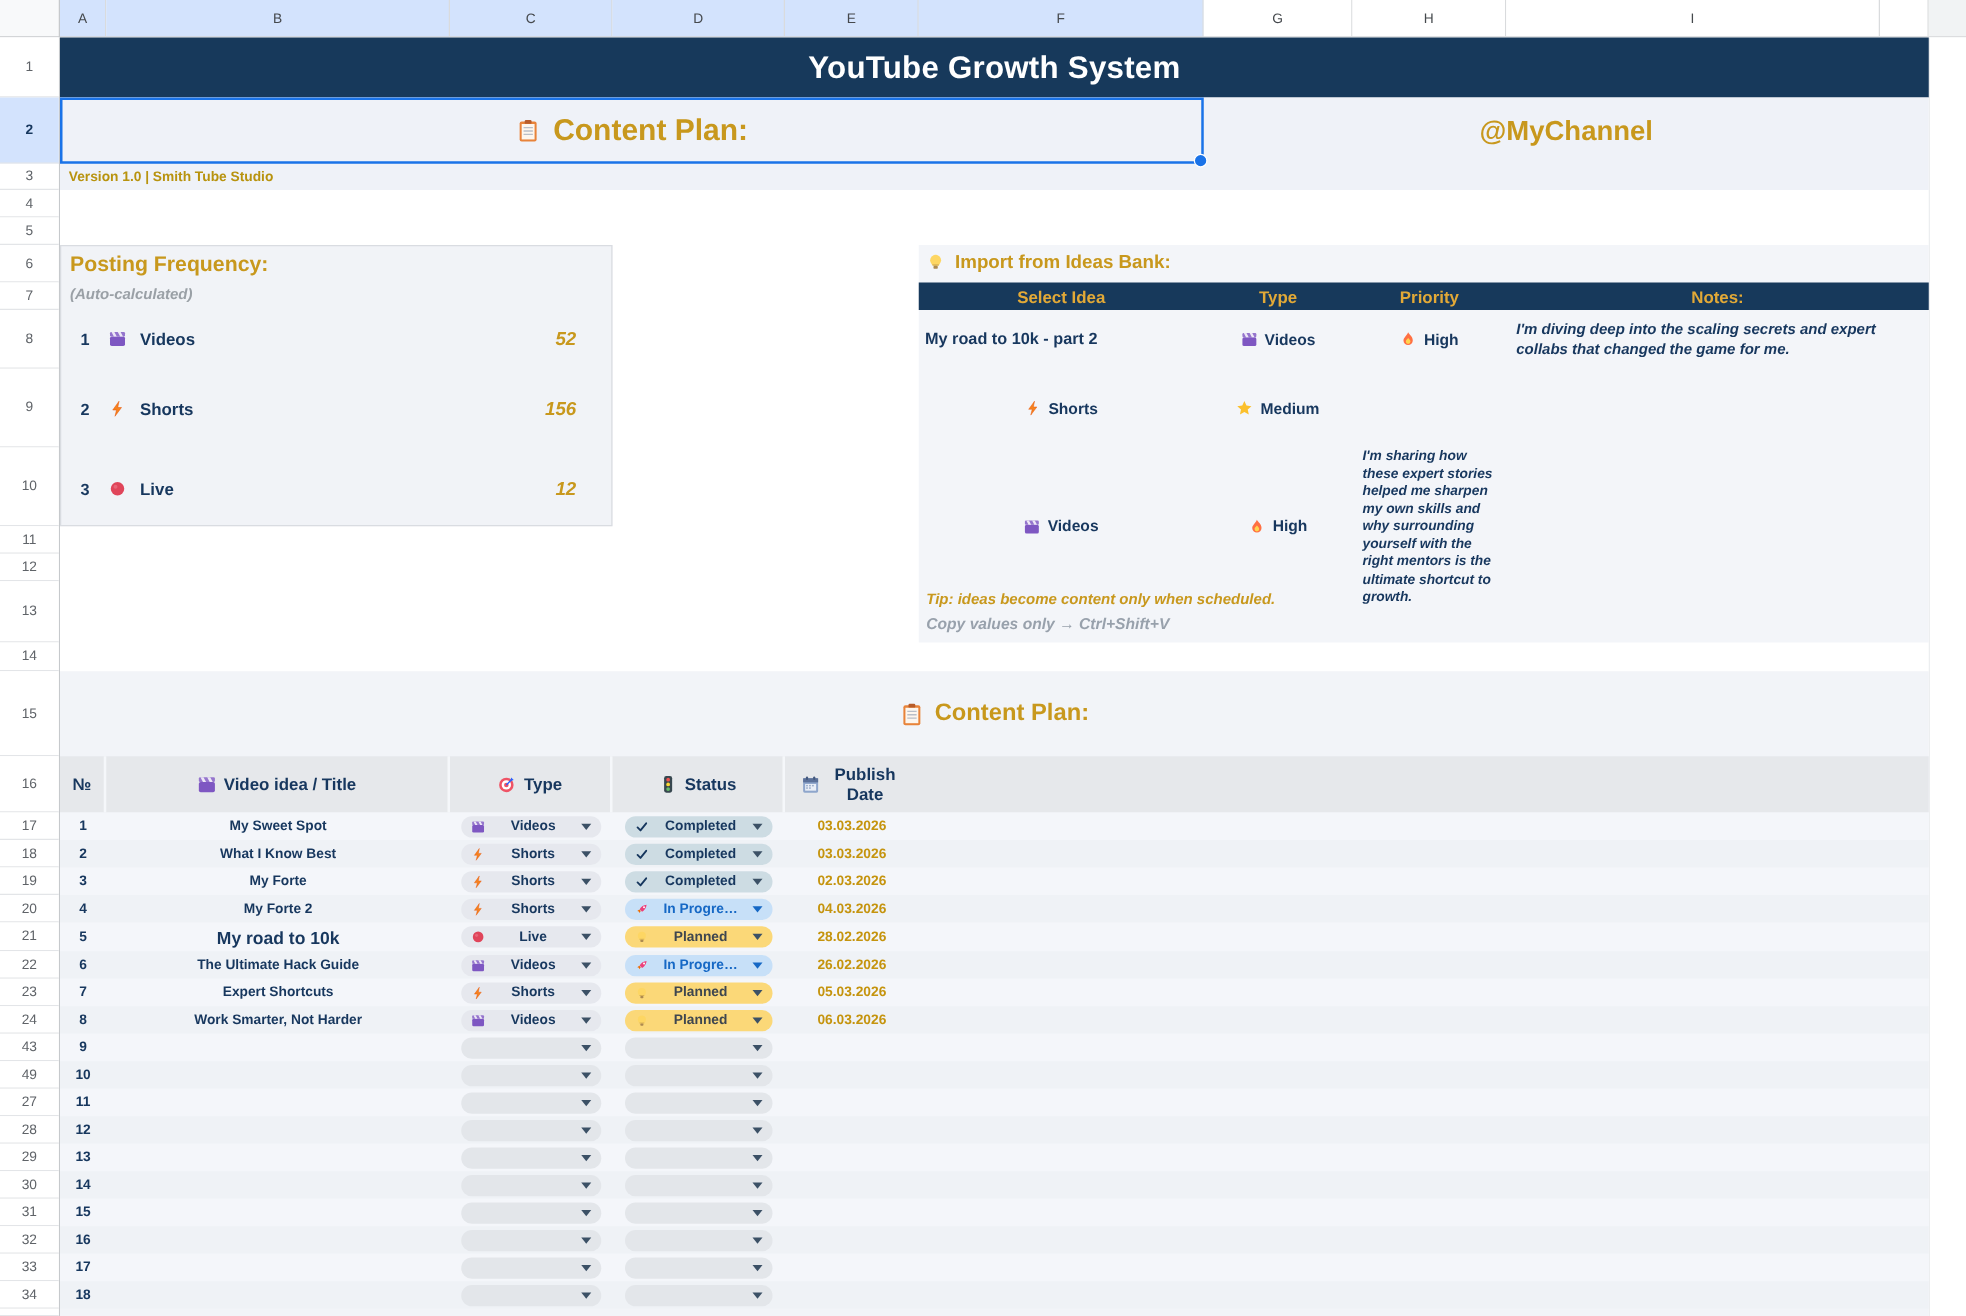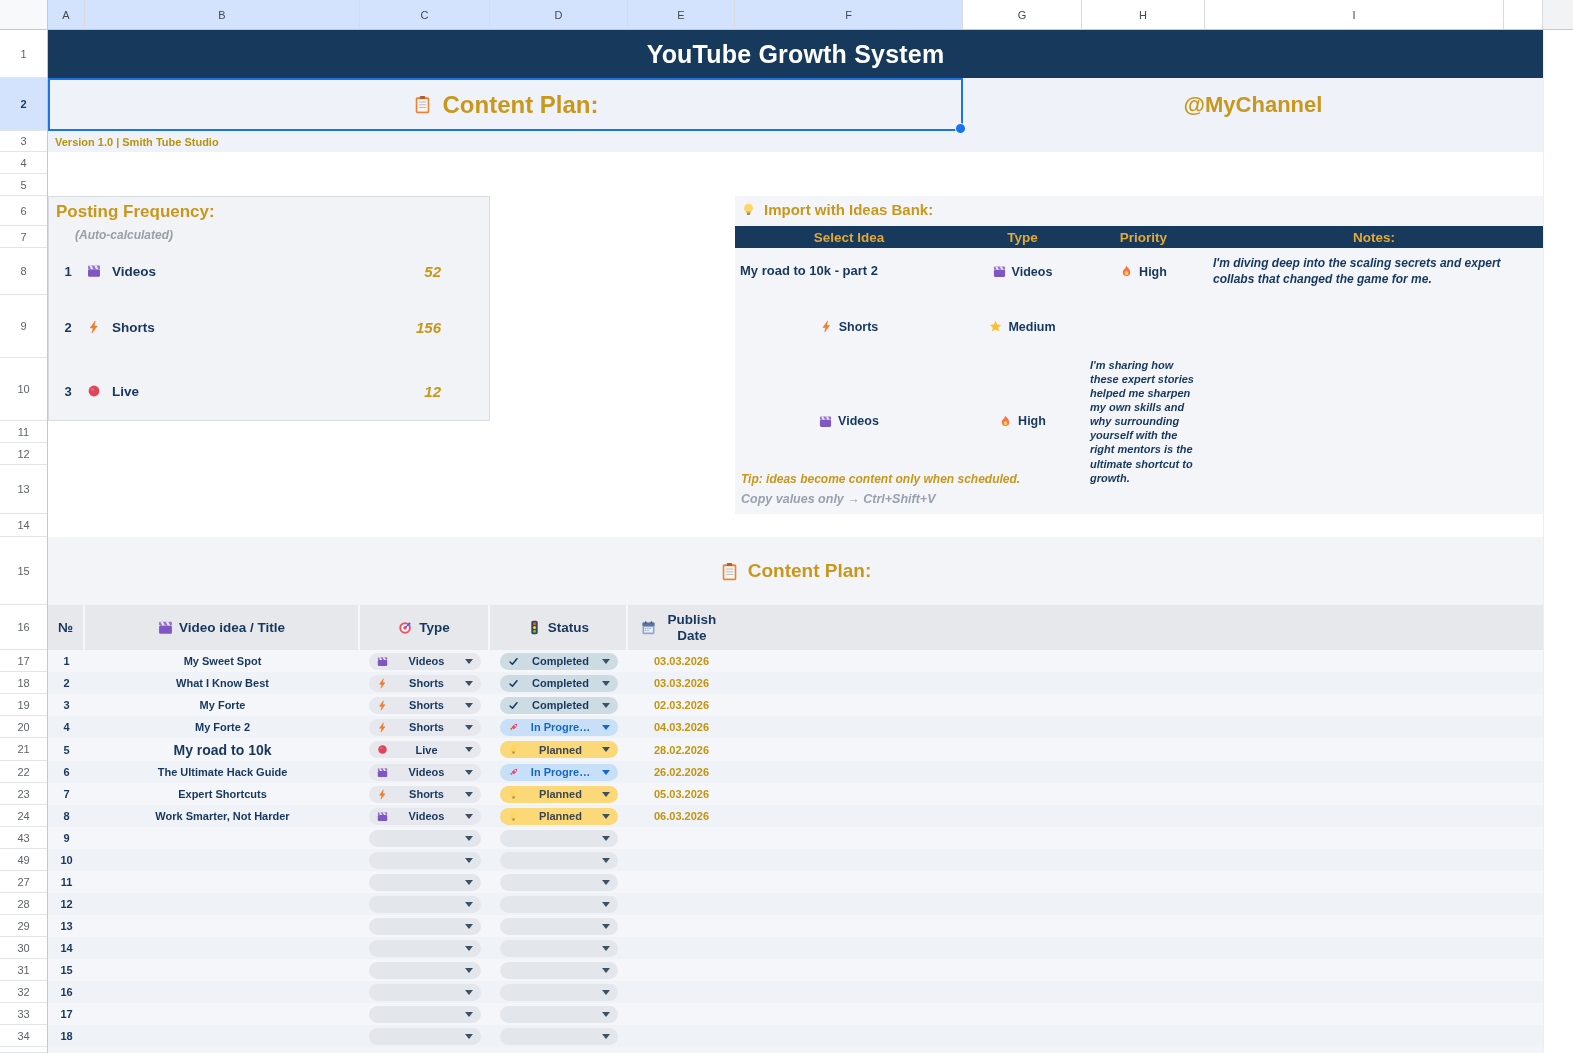--- a/index.html
+++ b/index.html
@@ -34,25 +34,25 @@
                 justify-content:center;color:#c8981d;font-size:22px;font-weight:bold;}
   .selbox{position:absolute;left:0;top:0;width:915px;height:53px;border:2px solid #1a73e8;box-sizing:border-box;}
   .selhandle{position:absolute;right:-5px;bottom:-5px;width:9px;height:9px;background:#1a73e8;
              border:1.5px solid #fff;border-radius:50%;}
   .version{position:absolute;left:0;top:53px;width:700px;height:21px;display:flex;align-items:center;
            padding-left:7px;color:#b8930e;font-size:11px;font-weight:bold;}
   
   .pf-panel{position:absolute;left:0;top:166px;width:442px;height:225px;background:#f1f3f7;
             border:1px solid #d9dce1;box-sizing:border-box;}
   .pf-title{position:absolute;left:7px;top:5px;font-size:17px;font-weight:bold;color:#c8981d;}
-  .pf-sub{position:absolute;left:7px;top:31px;font-size:12px;font-weight:bold;font-style:italic;color:#9aa0a6;margin-left:19px;}
+  .pf-sub{position:absolute;left:7px;top:31px;font-size:12px;font-weight:bold;font-style:italic;color:#9aa0a6;}
   .pf-item{position:absolute;left:0;width:100%;height:30px;display:flex;align-items:center;}
   .pf-num{width:38px;text-align:center;font-weight:bold;font-size:13px;color:#17375e;}
   .pf-label{margin-left:11px;font-weight:bold;font-size:13.5px;color:#17375e;}
-  .pf-value{margin-left:auto;margin-right:48px;font-size:15px;font-weight:bold;font-style:italic;color:#c8981d;}
+  .pf-value{margin-left:auto;margin-right:28px;font-size:15px;font-weight:bold;font-style:italic;color:#c8981d;}
   
   .ideas-panel{position:absolute;left:687px;top:166px;width:808px;height:318px;background:#f3f5f9;}
   .ib-title{position:absolute;left:6px;top:5px;display:flex;align-items:center;gap:8px;
             font-size:15px;font-weight:bold;color:#c8981d;}
   .ib-head{position:absolute;left:0;top:30px;width:100%;height:22px;background:#17395b;
            display:grid;grid-template-columns:228px 119px 123px 338px;}
   .ib-head .ib-hc{display:flex;align-items:center;justify-content:center;color:#e2a937;font-weight:bold;font-size:13.5px;}
   .ib-row{position:absolute;left:0;width:100%;display:grid;grid-template-columns:228px 119px 123px 338px;}
   .ib-idea{display:flex;align-items:center;padding-left:5px;font-weight:bold;font-size:13px;color:#17375e;line-height:1.25;}
   .ib-idea.small{font-size:11px;font-style:italic;}
@@ -230,21 +230,21 @@
 
     <div class="ideas-panel">
       <div class="ib-title">
         <span class="ic ic-md">
             <svg viewBox="0 0 14 14">
               <circle cx="7" cy="5.8" r="4.1" fill="#fdd663"></circle>
               <path d="M4.6 8.8h4.8v1H4.6z" fill="#d9b254"></path>
               <rect x="5.4" y="9.8" width="3.2" height="2.4" rx=".9" fill="#ad8a50"></rect>
             </svg>
           </span>
-        <span>Import with Ideas Bank:</span>
+        <span>Import from Ideas Bank:</span>
       </div>
       <div class="ib-head" id="ib-head">
           <div class="ib-hc">Select Idea</div>
           <div class="ib-hc">Type</div>
           <div class="ib-hc">Priority</div>
           <div class="ib-hc">Notes:</div>
         </div>
       <div id="ib-rows">
           <div class="ib-row" style="top:52px;height:47px">
      <div class="ib-idea">My road to 10k - part 2</div>

